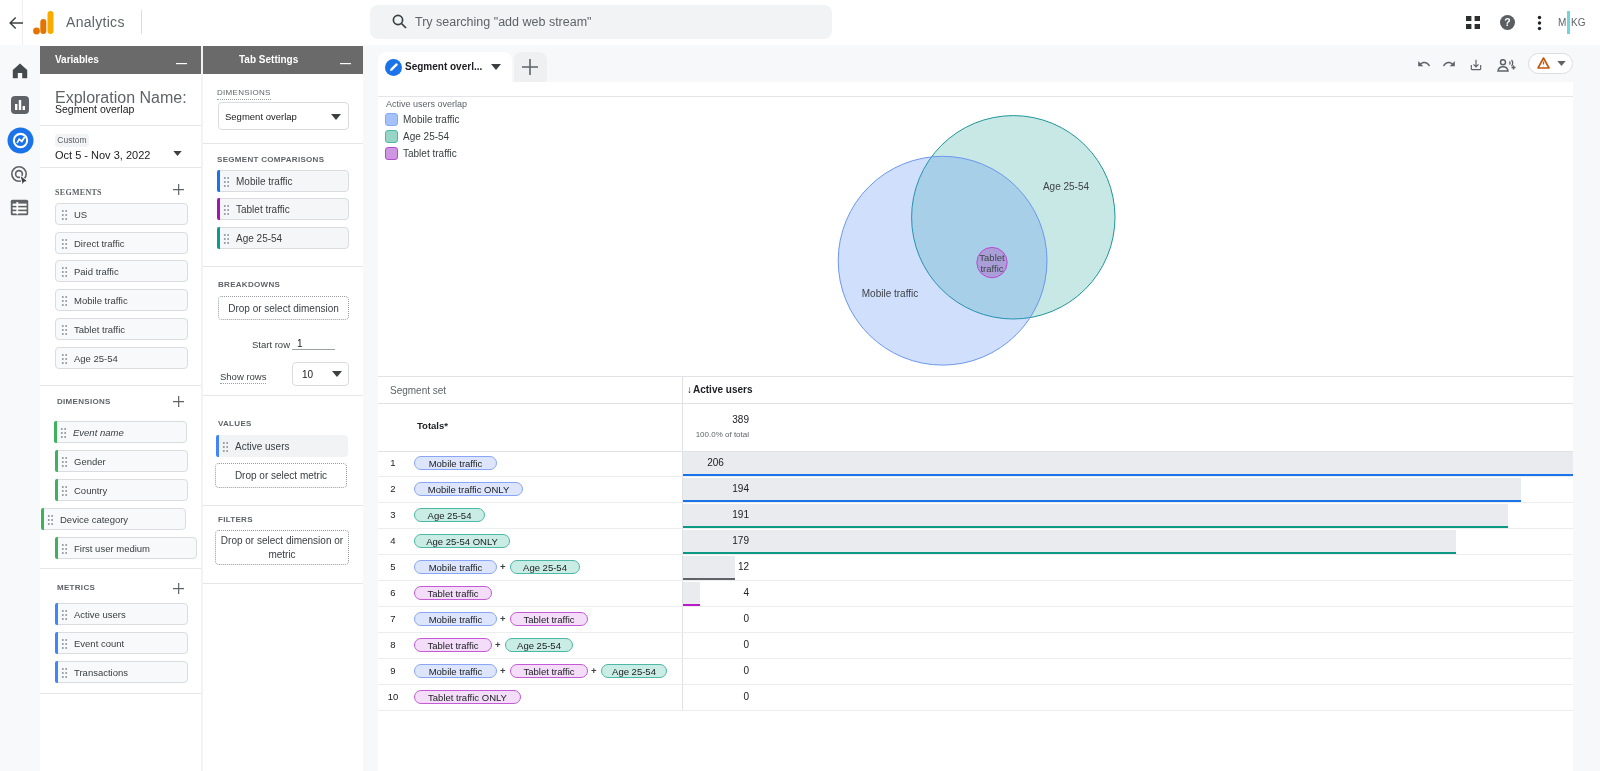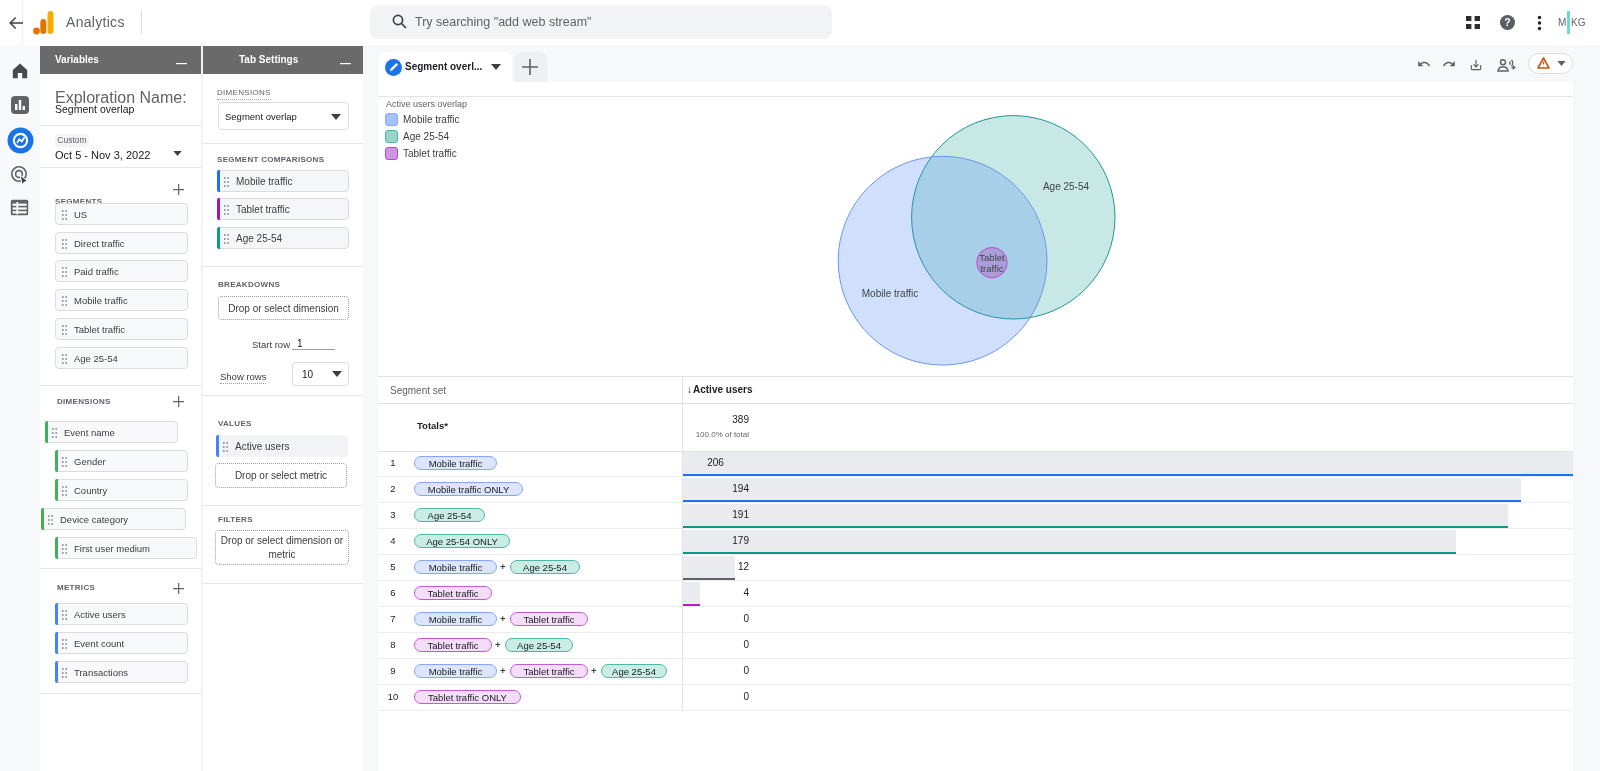--- a/index.html
+++ b/index.html
@@ -118,36 +118,36 @@
   <div class="phead" style="margin-top:1px;">Variables<span class="min" style="right:14px;">—</span></div>
   <div class="abs" style="left:15px;top:44px;font-size:16px;color:#5f6368;">Exploration Name:</div>
   <div class="abs" style="left:15px;top:58px;font-size:10.5px;color:#202124;">Segment overlap</div>
   <div class="divider" style="top:80px;"></div>
   <div class="abs" style="left:15px;top:89px;width:34px;height:13px;background:#f1f3f4;border-radius:3px;font-size:8.5px;color:#5f6368;text-align:center;line-height:13px;">Custom</div>
   <div class="abs" style="left:15px;top:104px;font-size:11px;color:#202124;">Oct 5 - Nov 3, 2022</div>
   <svg class="abs" style="left:133px;top:106px" width="9" height="5" viewBox="0 0 10 6">
       <path d="M0 0h10L5 6z" fill="#3c4043"></path>
     </svg>
   <div class="divider" style="top:122px;"></div>
-  <div class="abs label10" style="left:15px;top:152px;font-weight:bold;">SEGMENTS</div>
+  <div class="abs label10" style="left:15px;top:143px;font-weight:bold;font-family:Liberation Serif, serif;">SEGMENTS</div>
   <svg class="abs" style="left:133px;top:139px" width="11" height="11" viewBox="0 0 13 13">
       <path d="M6 0h1.4v6H13v1.4H7.4V13H6V7.4H0V6h6z" fill="#5f6368"></path>
     </svg>
   <div class="chip" style="left:15px;top:158px;width:133px;"><span class="dots6"></span>US</div>
   <div class="chip" style="left:15px;top:187px;width:133px;"><span class="dots6"></span>Direct traffic</div>
   <div class="chip" style="left:15px;top:215px;width:133px;"><span class="dots6"></span>Paid traffic</div>
   <div class="chip" style="left:15px;top:244px;width:133px;"><span class="dots6"></span>Mobile traffic</div>
   <div class="chip" style="left:15px;top:273px;width:133px;"><span class="dots6"></span>Tablet traffic</div>
   <div class="chip" style="left:15px;top:302px;width:133px;"><span class="dots6"></span>Age 25-54</div>
   <div class="divider" style="top:340px;"></div>
   <div class="abs label10" style="left:17px;top:352px;font-weight:bold;">DIMENSIONS</div>
   <svg class="abs" style="left:133px;top:351px" width="11" height="11" viewBox="0 0 13 13">
       <path d="M6 0h1.4v6H13v1.4H7.4V13H6V7.4H0V6h6z" fill="#5f6368"></path>
     </svg>
-  <div class="chip" style="left:5px;top:376px;width:133px;"><span class="bar" style="background:#3fb15d;"></span><span class="dots6"></span>Event name</div>
+  <div class="chip" style="left:14px;top:376px;width:133px;font-style:italic;"><span class="bar" style="background:#3fb15d;"></span><span class="dots6"></span>Event name</div>
   <div class="chip" style="left:15px;top:405px;width:133px;"><span class="bar" style="background:#3fb15d;"></span><span class="dots6"></span>Gender</div>
   <div class="chip" style="left:15px;top:434px;width:133px;"><span class="bar" style="background:#3fb15d;"></span><span class="dots6"></span>Country</div>
   <div class="chip" style="left:1px;top:463px;width:145px;"><span class="bar" style="background:#3fb15d;"></span><span class="dots6"></span>Device category</div>
   <div class="chip" style="left:15px;top:492px;width:142px;"><span class="bar" style="background:#3fb15d;"></span><span class="dots6"></span>First user medium</div>
   <div class="divider" style="top:523px;"></div>
   <div class="abs label10" style="left:17px;top:538px;font-weight:bold;">METRICS</div>
   <svg class="abs" style="left:133px;top:538px" width="11" height="11" viewBox="0 0 13 13">
       <path d="M6 0h1.4v6H13v1.4H7.4V13H6V7.4H0V6h6z" fill="#5f6368"></path>
     </svg>
   <div class="chip" style="left:15px;top:558px;width:133px;"><span class="bar" style="background:#4285f4;"></span><span class="dots6"></span>Active users</div>

